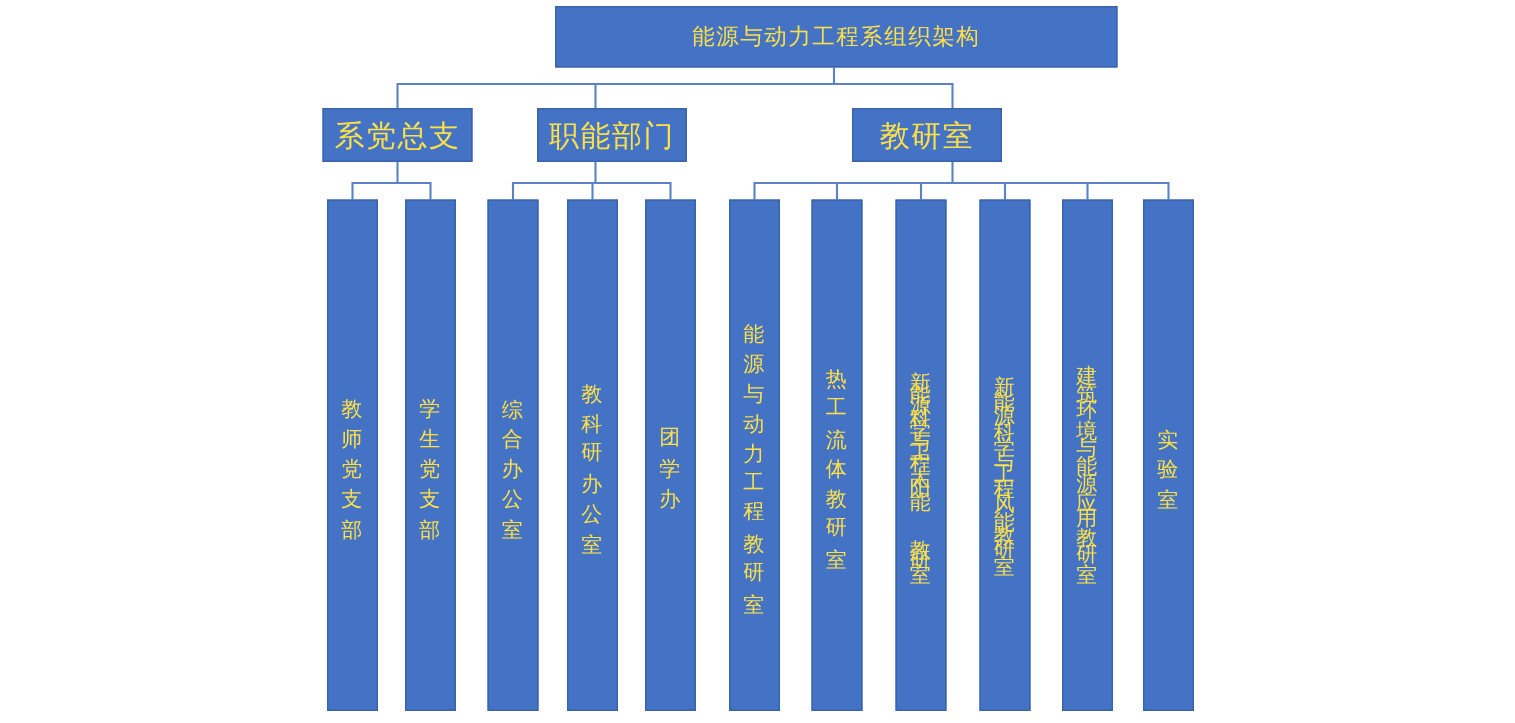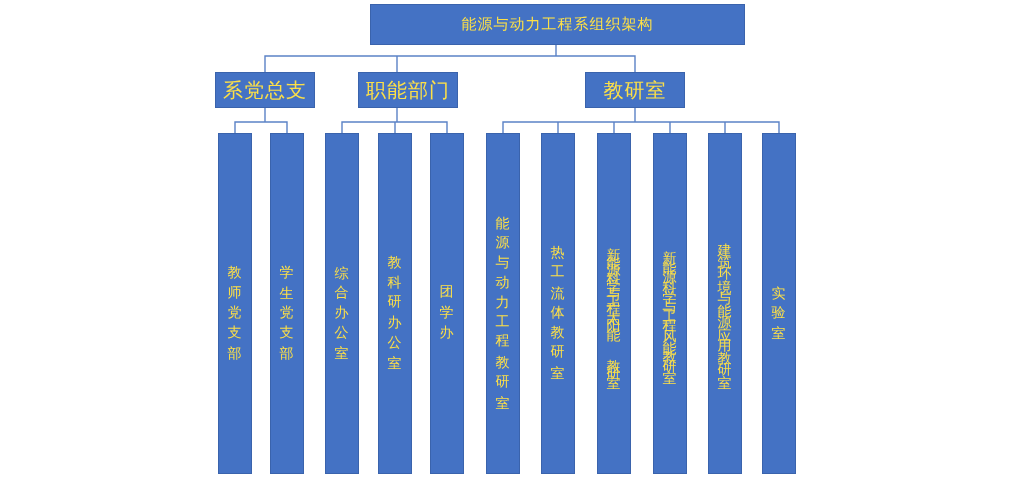--- a/index.html
+++ b/index.html
@@ -42,21 +42,21 @@
   }
   .l2-box {
     top: 72px;
     width: 100px;
     height: 36px;
     font-size: 20px;
     letter-spacing: 1px;
   }
   .l2-party  { left: 215px; }
   .l2-func   { left: 358px; }
-  .l2-teach  { left: 585px; }
+  .l2-teach  { left: 568px; }
   .col-box {
     top: 133px;
     width: 34px;
     height: 341px;
   }
   .vtext {
     writing-mode: vertical-lr;
     text-orientation: upright;
     font-size: 14px;
     letter-spacing: 20px;

